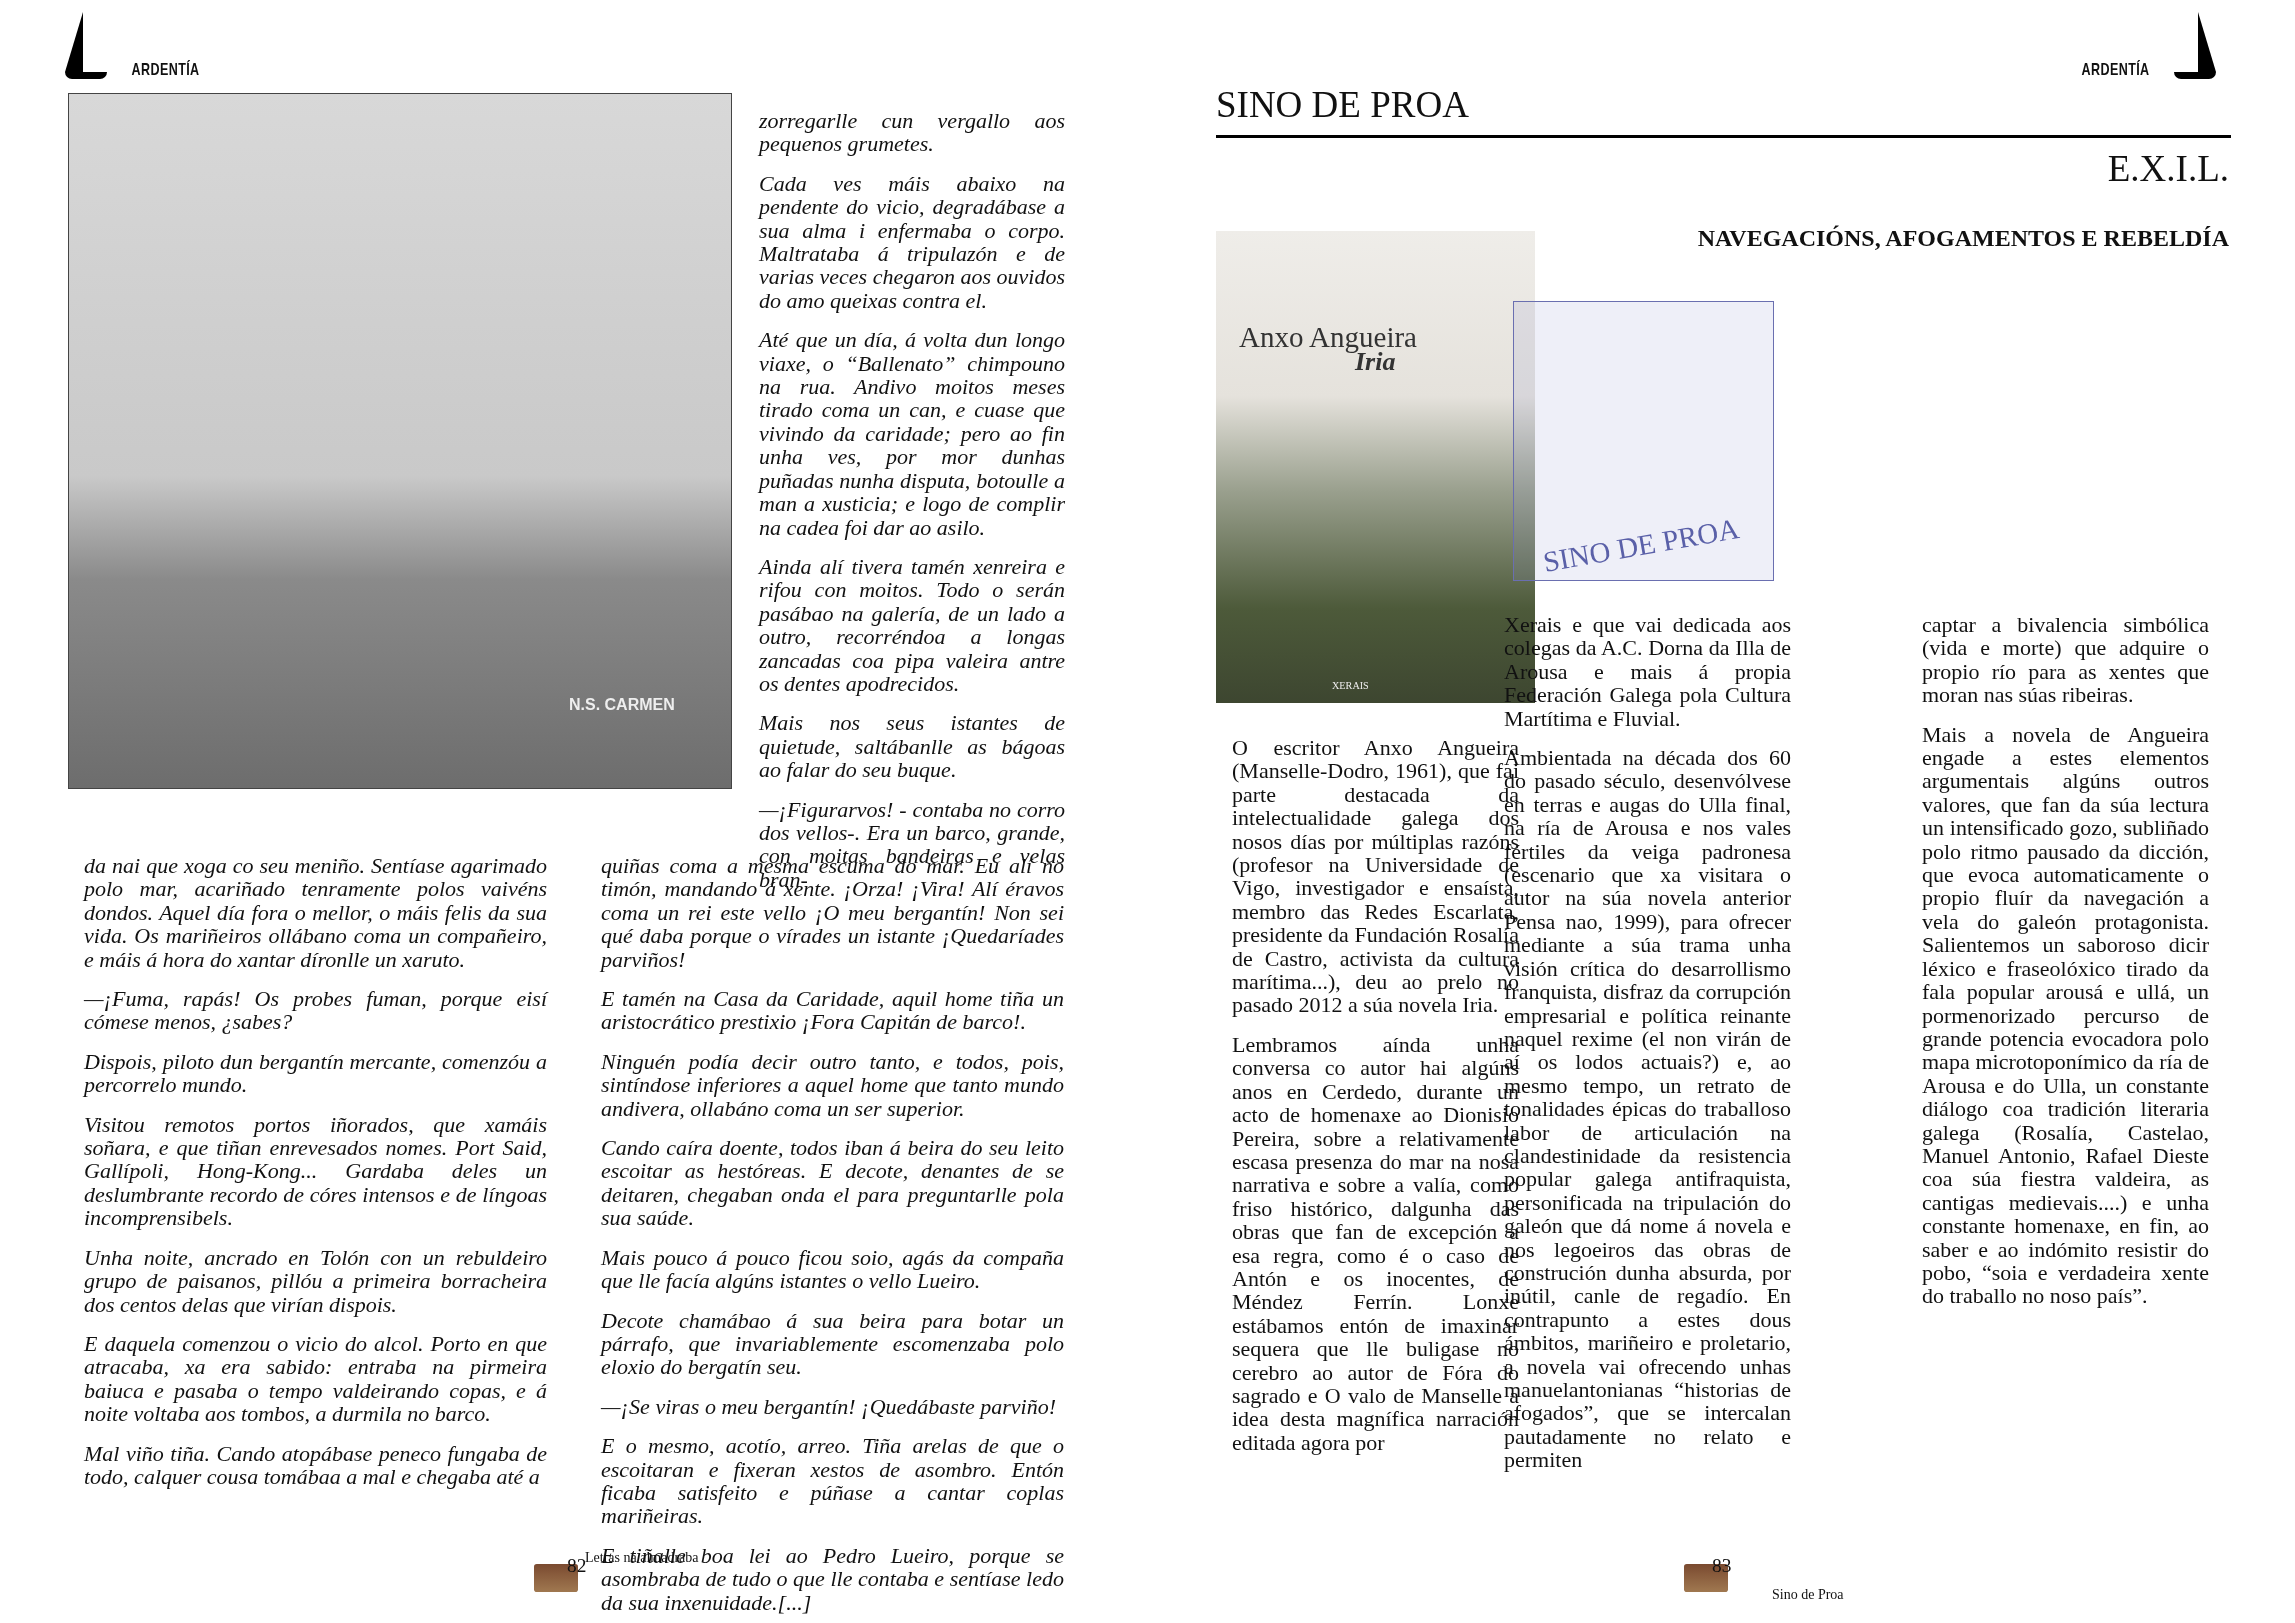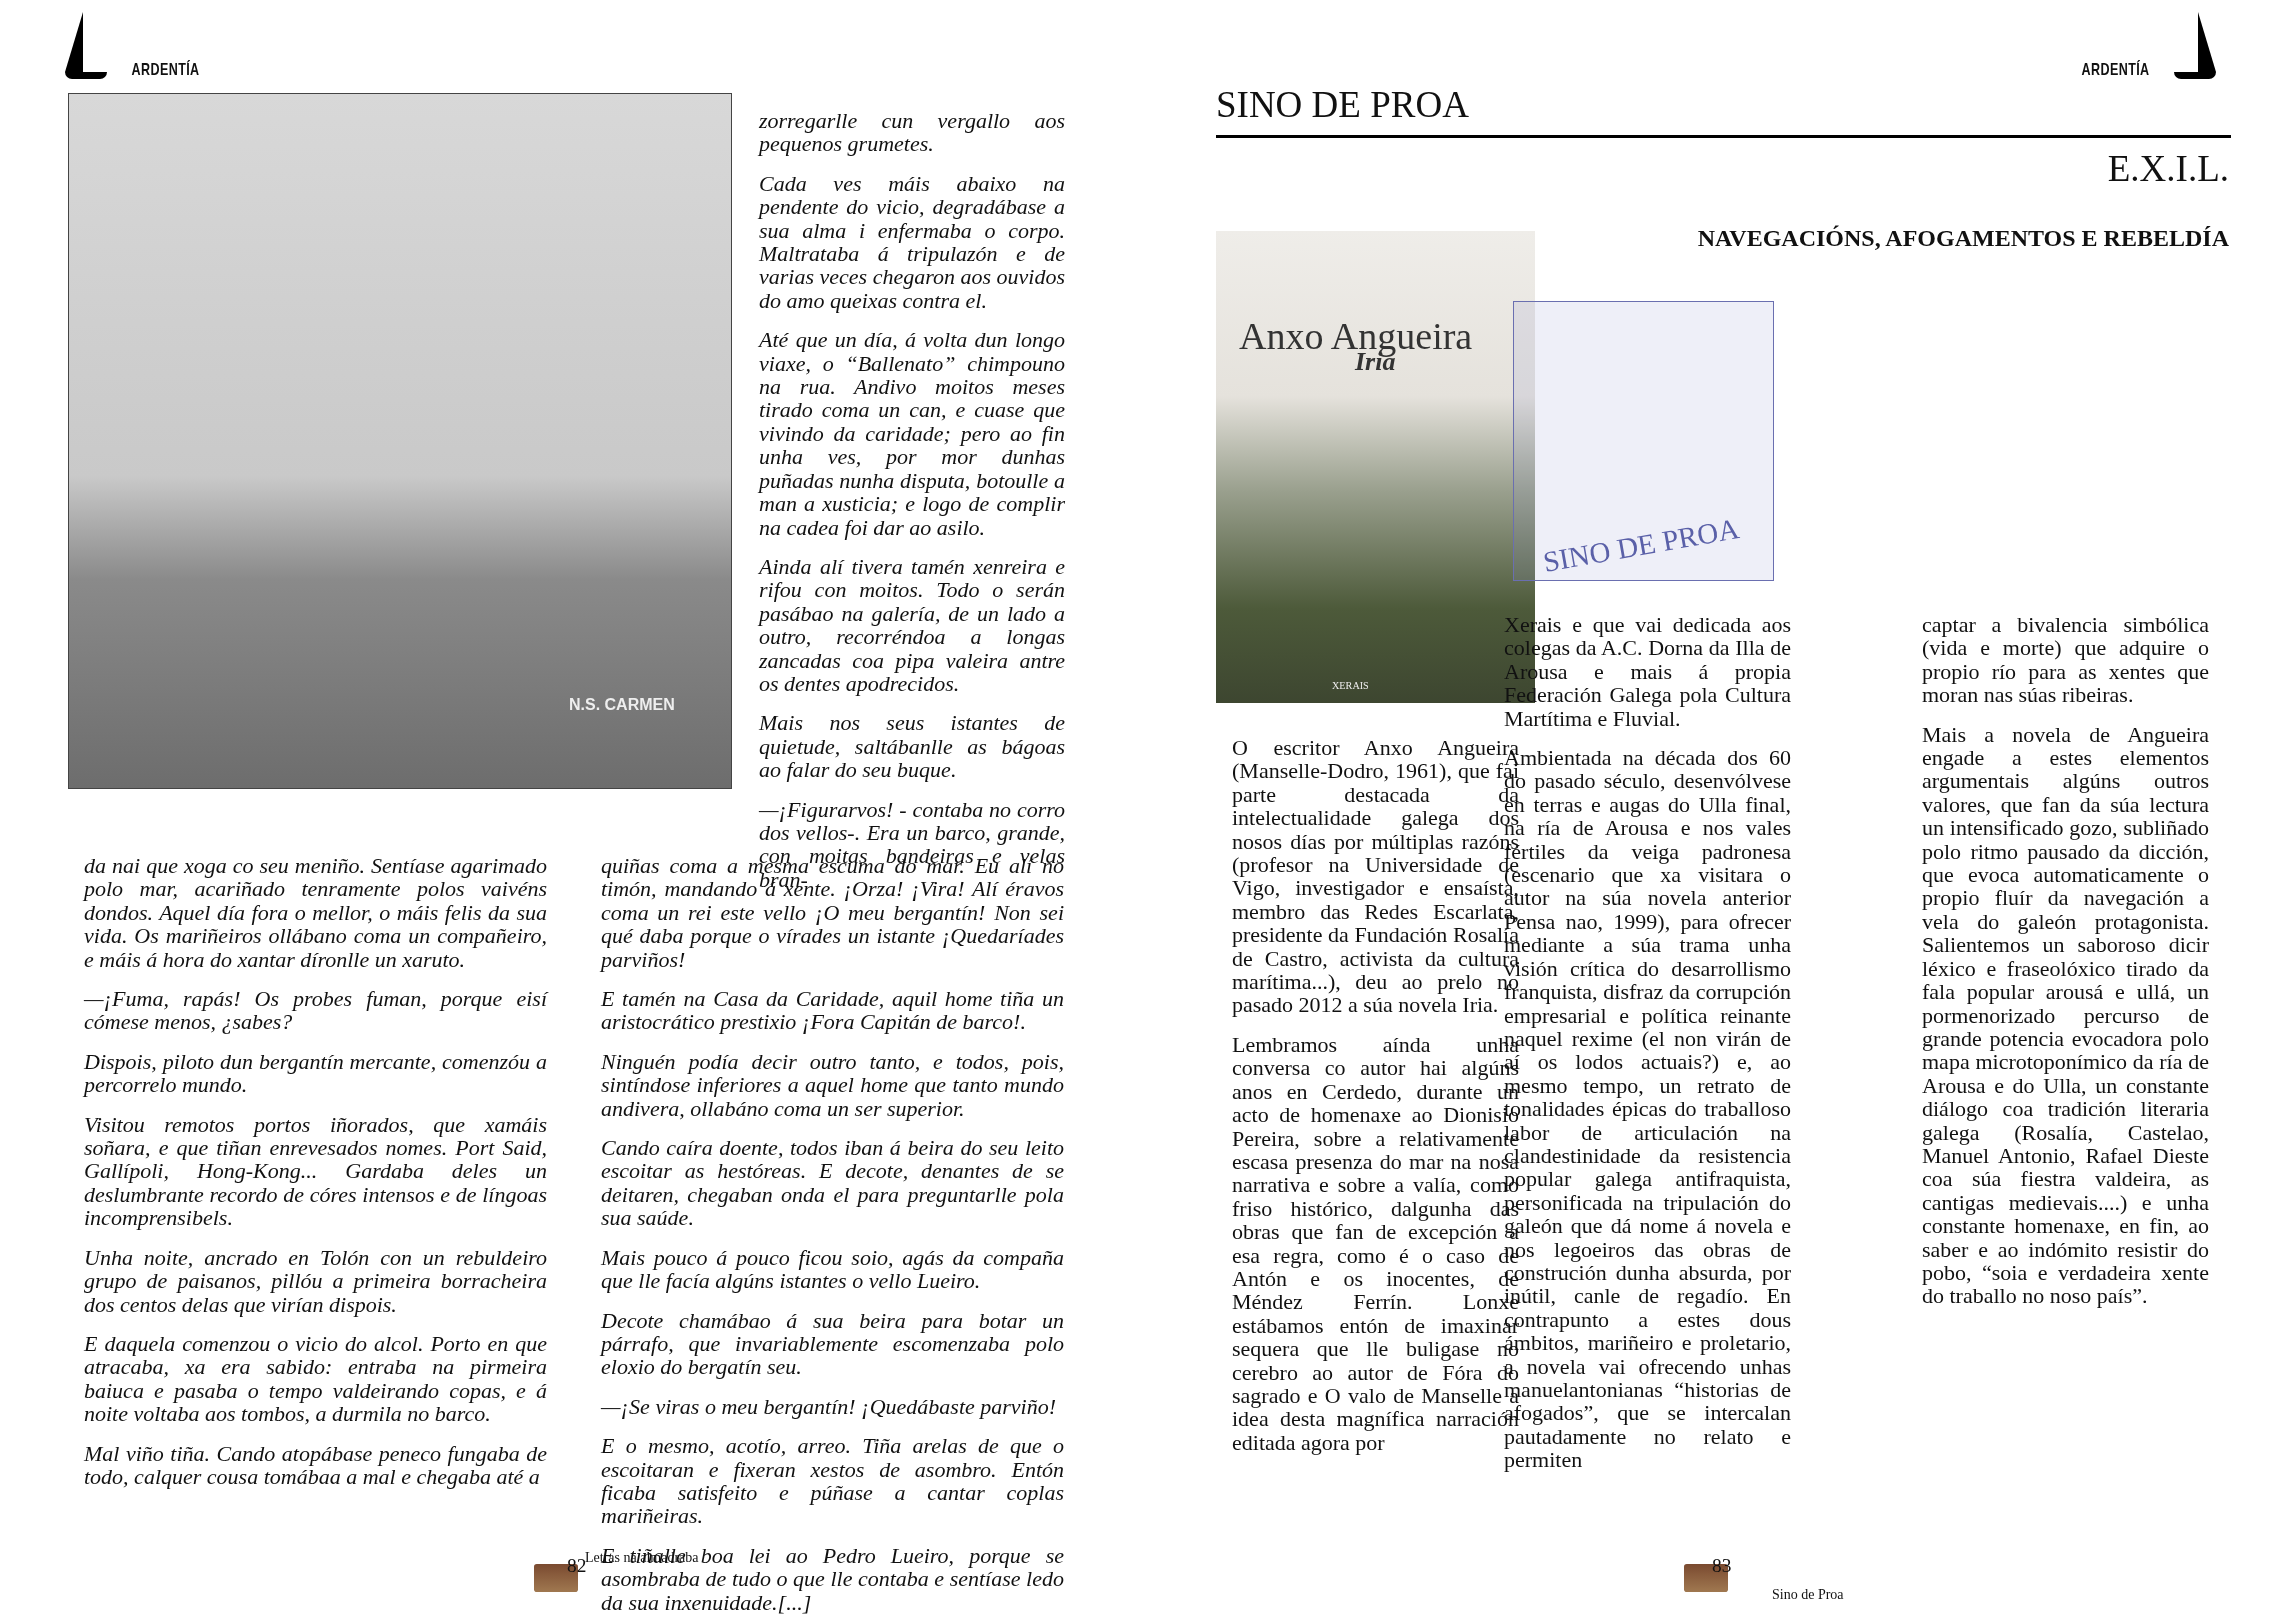--- a/index.html
+++ b/index.html
@@ -78,21 +78,21 @@
       <div class="hull"></div>
   </div>
 </div>
 
 <div class="abs title" style="left:1216px;top:83px;">SINO DE PROA</div>
 <div class="abs rule" style="left:1216px;top:135px;width:1015px;"></div>
 <div class="abs title" style="right:66px;top:147px;">E.X.I.L.</div>
 <div class="abs" style="right:66px;top:225px;font-size:24px;font-weight:bold;">NAVEGACIÓNS, AFOGAMENTOS E REBELDÍA</div>
 
 <div class="abs cover" style="left:1216px;top:231px;width:319px;height:472px;">
-  <div class="abs" style="left:23px;top:83px;font-size:38px;color:#333;text-align:right;">Anxo Angueira</div>
+  <div class="abs" style="left:23px;top:90px;font-size:29px;color:#333;text-align:right;">Anxo Angueira</div>
   <div class="abs" style="left:139px;top:116px;font-size:26px;font-style:italic;font-weight:bold;color:#333;">Iria</div>
   <div class="abs" style="left:116px;top:440px;font-size:10.2px;color:#eee;margin-top:9px;">XERAIS</div>
 </div>
 
 <div class="abs stamp" style="left:1513px;top:301px;width:259px;height:278px;">
   <div class="abs" style="left:28px;top:227px;font-size:29px;transform:rotate(-10deg);">SINO DE PROA</div>
 </div>
 
 <div class="abs col" style="left:1216px;top:720px;width:319px;">
   <p>O escritor Anxo Angueira (Manselle-Dodro, 1961), que fai parte destacada da intelectualidade galega dos nosos días por múltiplas razóns (profesor na Universidade de Vigo, investigador e ensaísta, membro das Redes Escarlata, presidente da Fundación Rosalía de Castro, activista da cultura marítima...), deu ao prelo no pasado 2012 a súa novela Iria.</p>

